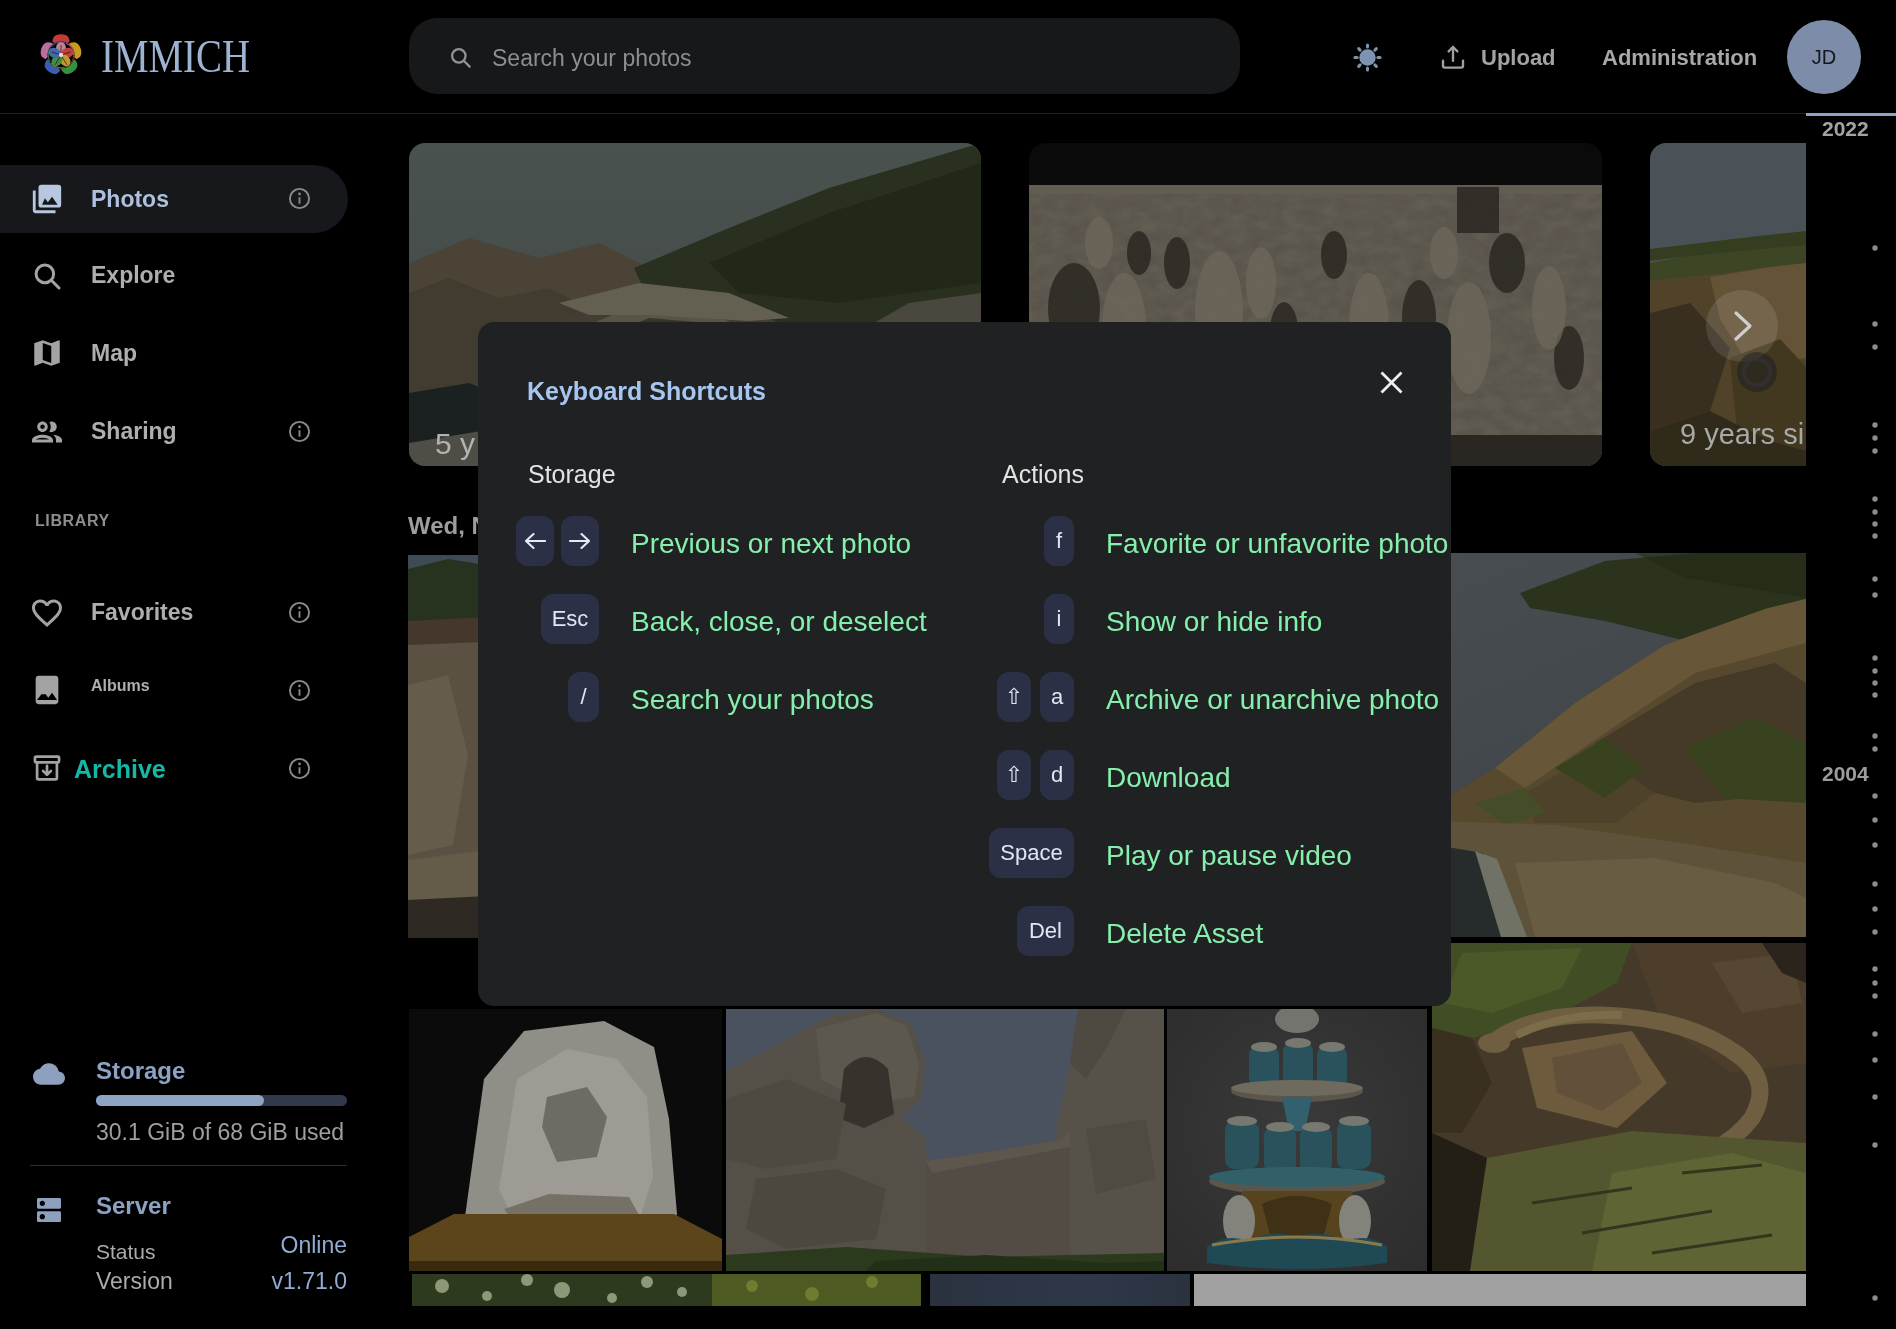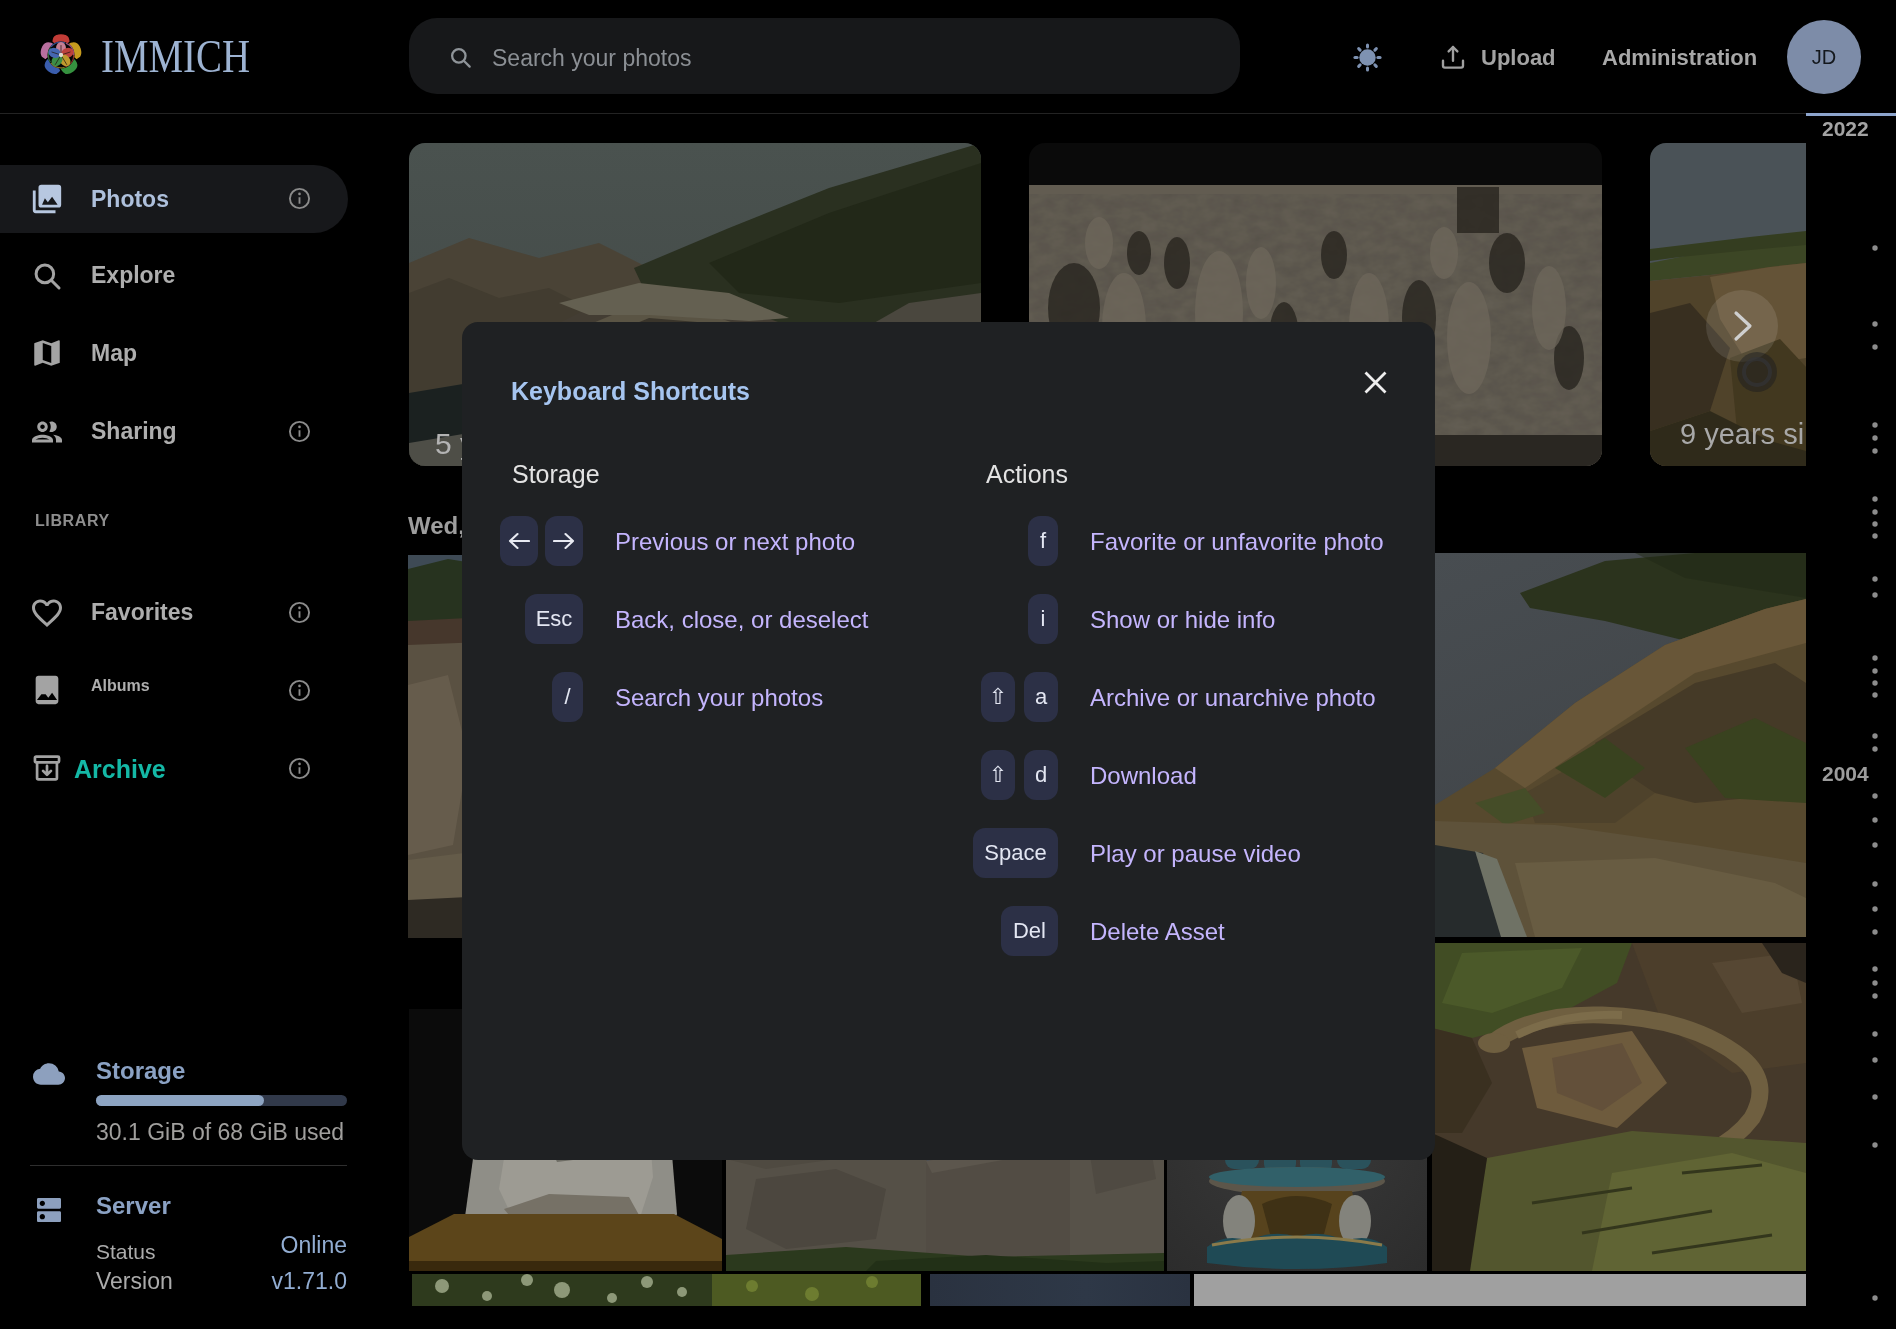--- a/index.html
+++ b/index.html
@@ -465,33 +465,33 @@
           <circle cx="9" cy="883" r="2.7"></circle>
         <circle cx="9" cy="921" r="2.7"></circle>
           <circle cx="9" cy="947" r="2.7"></circle>
         <circle cx="9" cy="984" r="2.7"></circle>
         <circle cx="9" cy="1032" r="2.7"></circle>
         <circle cx="9" cy="1185" r="2.7"></circle>
       </g>
     </svg>
   </div>
 
-  <div class="abs" id="modal" style="left:462px;top:322px;width:973px;height:838px;background:#1f2123;border-radius:16px;">
+  <div class="abs" id="modal" style="left:478px;top:322px;width:973px;height:684px;background:#1f2123;border-radius:16px;">
     <div class="abs" style="left:49px;top:55px;font-size:25px;font-weight:bold;color:#a6c5f0;">Keyboard Shortcuts</div>
     <svg class="abs" style="left:902px;top:49px;" width="23" height="23" viewBox="0 0 23 23">
       <path d="M1.5 1.5 L21.5 21.5 M21.5 1.5 L1.5 21.5" stroke="#eeeeee" stroke-width="2.8"></path>
     </svg>
 
     <div class="abs" style="left:50px;top:138px;font-size:25px;color:#e3e3e3;">Storage</div>
     <div class="abs" style="left:524px;top:138px;font-size:25px;color:#e3e3e3;">Actions</div>
 
     <style>
       .key { position:absolute; height:50px; background:#2c3046; border-radius:12px;
              color:#e3e6f2; font-size:22px; display:flex; align-items:center; justify-content:center; }
-      .rowtxt { position:absolute; font-size:24px; color:#c4b5fd; }
+      .rowtxt { position:absolute; font-size:28px; color:#86efac; }
     </style>
 
     <div class="key" style="left:38px; top:194px; width:38px;">
         <svg width="22" height="18" viewBox="0 0 22 18">
           <path d="M21 9 H2.5 M9.5 2 L2 9 L9.5 16" stroke="#e8eaf2" stroke-width="2.1" fill="none" stroke-linecap="round" stroke-linejoin="round"></path>
         </svg>
       </div>
     <div class="key" style="left:83px; top:194px; width:38px;">
         <svg width="22" height="18" viewBox="0 0 22 18">
           <path d="M1 9 H19.5 M12.5 2 L20 9 L12.5 16" stroke="#e8eaf2" stroke-width="2.1" fill="none" stroke-linecap="round" stroke-linejoin="round"></path>

